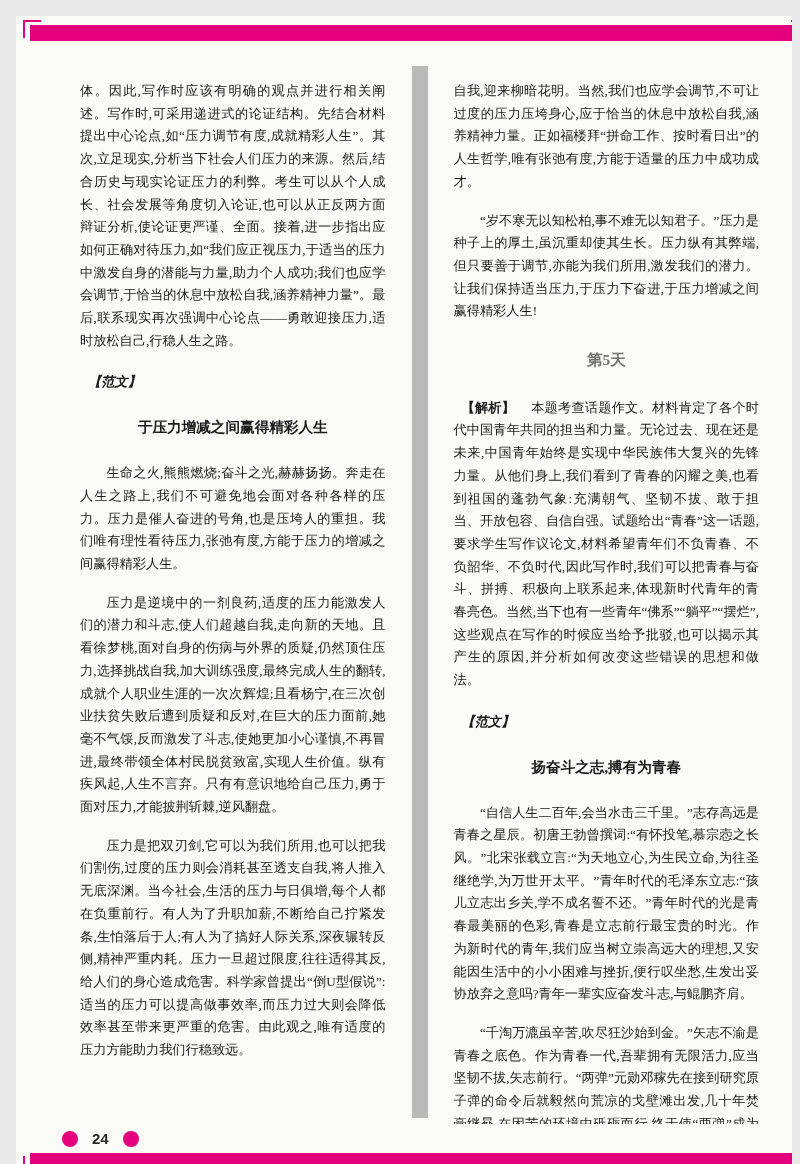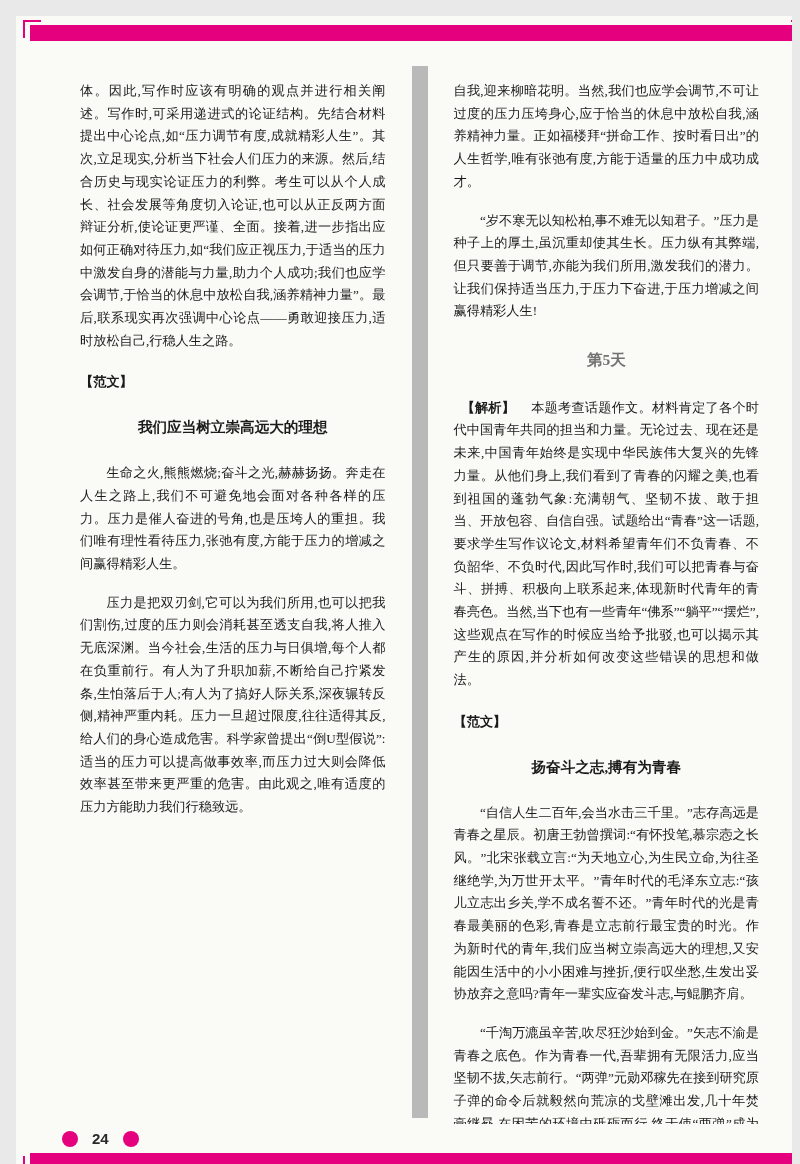--- a/index.html
+++ b/index.html
@@ -43,21 +43,22 @@
     background: #b9b9b9;
     margin: 2px 10px 6px 10px;
   }
 
   .para { text-indent: 0; }
   .para.indent { text-indent: 2em; }
   .bold-inline { font-weight: bold; }
 
   .section-label {
     font-weight: bold;
-    margin: 3px 0 2px 0;
+    margin: 3px 0 2px 8px;
+    font-style: italic;
   }
   .essay-title {
     text-align: center;
     font-weight: bold;
     font-size: 14.6px;
     margin: 5px 0 6px 0;
   }
   .day-heading {
     text-align: center;
     color: #737373;
@@ -96,22 +97,23 @@
   <div class="corner tl"></div>
   <div class="corner tr"></div>
   <div class="corner bl"></div>
   <div class="corner br"></div>
 
   <div class="content">
 
     <div class="col col-left">
       <p class="para">体。因此,写作时应该有明确的观点并进行相关阐述。写作时,可采用递进式的论证结构。先结合材料提出中心论点,如“压力调节有度,成就精彩人生”。其次,立足现实,分析当下社会人们压力的来源。然后,结合历史与现实论证压力的利弊。考生可以从个人成长、社会发展等角度切入论证,也可以从正反两方面辩证分析,使论证更严谨、全面。接着,进一步指出应如何正确对待压力,如“我们应正视压力,于适当的压力中激发自身的潜能与力量,助力个人成功;我们也应学会调节,于恰当的休息中放松自我,涵养精神力量”。最后,联系现实再次强调中心论点——勇敢迎接压力,适时放松自己,行稳人生之路。</p>
       <p class="section-label">【范文】</p>
-      <h3 class="essay-title">我们应当树立崇高远大的理想</h3>
+      <h3 class="essay-title">于压力增减之间赢得精彩人生</h3>
       <p class="para indent">生命之火,熊熊燃烧;奋斗之光,赫赫扬扬。奔走在人生之路上,我们不可避免地会面对各种各样的压力。压力是催人奋进的号角,也是压垮人的重担。我们唯有理性看待压力,张弛有度,方能于压力的增减之间赢得精彩人生。</p>
+      <p class="para indent">压力是逆境中的一剂良药,适度的压力能激发人们的潜力和斗志,使人们超越自我,走向新的天地。且看徐梦桃,面对自身的伤病与外界的质疑,仍然顶住压力,选择挑战自我,加大训练强度,最终完成人生的翻转,成就个人职业生涯的一次次辉煌;且看杨宁,在三次创业扶贫失败后遭到质疑和反对,在巨大的压力面前,她毫不气馁,反而激发了斗志,使她更加小心谨慎,不再冒进,最终带领全体村民脱贫致富,实现人生价值。纵有疾风起,人生不言弃。只有有意识地给自己压力,勇于面对压力,才能披荆斩棘,逆风翻盘。</p>
       <p class="para indent">压力是把双刃剑,它可以为我们所用,也可以把我们割伤,过度的压力则会消耗甚至透支自我,将人推入无底深渊。当今社会,生活的压力与日俱增,每个人都在负重前行。有人为了升职加薪,不断给自己拧紧发条,生怕落后于人;有人为了搞好人际关系,深夜辗转反侧,精神严重内耗。压力一旦超过限度,往往适得其反,给人们的身心造成危害。科学家曾提出“倒U型假说”:适当的压力可以提高做事效率,而压力过大则会降低效率甚至带来更严重的危害。由此观之,唯有适度的压力方能助力我们行稳致远。</p>
     </div>
 
     <div class="divider"></div>
 
     <div class="col col-right">
       <p class="para">自我,迎来柳暗花明。当然,我们也应学会调节,不可让过度的压力压垮身心,应于恰当的休息中放松自我,涵养精神力量。正如福楼拜“拼命工作、按时看日出”的人生哲学,唯有张弛有度,方能于适量的压力中成功成才。</p>
       <p class="para indent">“岁不寒无以知松柏,事不难无以知君子。”压力是种子上的厚土,虽沉重却使其生长。压力纵有其弊端,但只要善于调节,亦能为我们所用,激发我们的潜力。让我们保持适当压力,于压力下奋进,于压力增减之间赢得精彩人生!</p>
       <h3 class="day-heading">第5天</h3>
       <p class="para"><span class="bold-inline">【解析】</span><span>本题考查话题作文。材料肯定了各个时代中国青年共同的担当和力量。无论过去、现在还是未来,中国青年始终是实现中华民族伟大复兴的先锋力量。从他们身上,我们看到了青春的闪耀之美,也看到祖国的蓬勃气象:充满朝气、坚韧不拔、敢于担当、开放包容、自信自强。试题给出“青春”这一话题,要求学生写作议论文,材料希望青年们不负青春、不负韶华、不负时代,因此写作时,我们可以把青春与奋斗、拼搏、积极向上联系起来,体现新时代青年的青春亮色。当然,当下也有一些青年“佛系”“躺平”“摆烂”,这些观点在写作的时候应当给予批驳,也可以揭示其产生的原因,并分析如何改变这些错误的思想和做法。</span></p>

